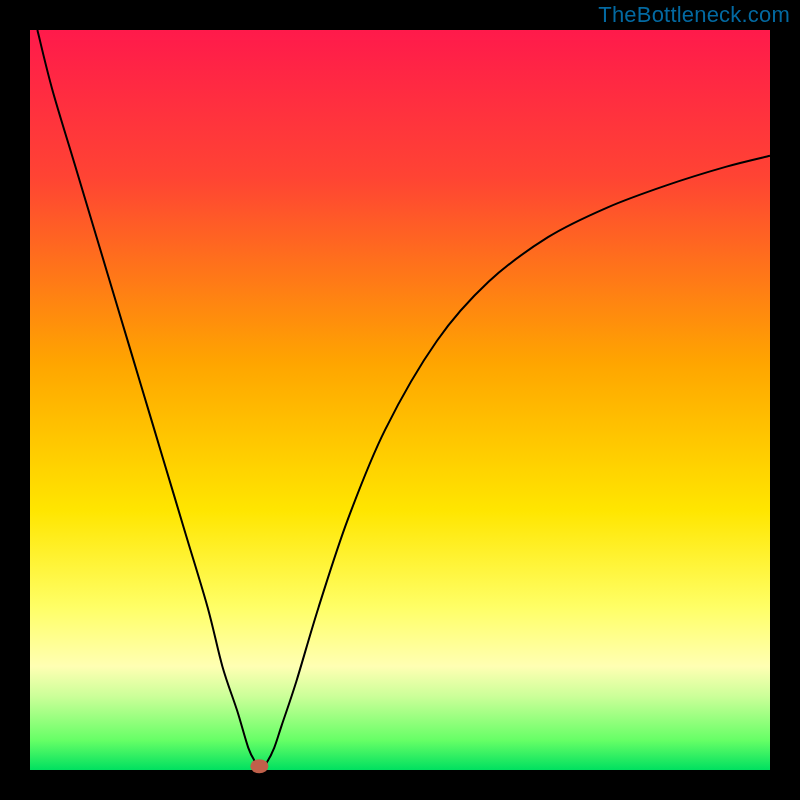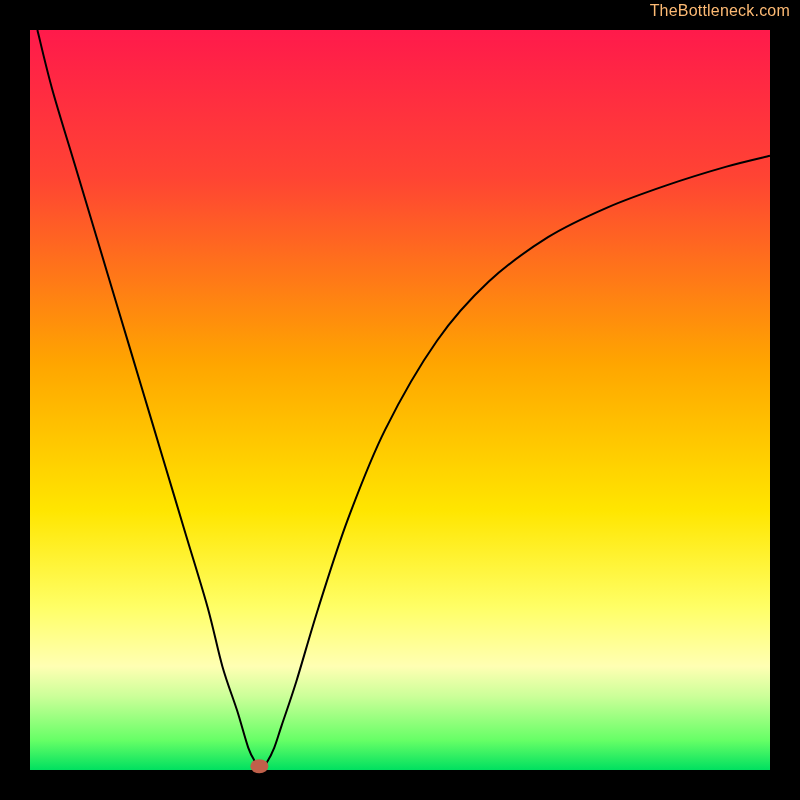--- a/index.html
+++ b/index.html
@@ -14,22 +14,22 @@
   .frame {
     position: relative;
     width: 800px;
     height: 800px;
     background: #000;
   }
   .watermark {
     position: absolute;
     top: 2px;
     right: 10px;
-    color: #fdba74;
-    font-size: 16px;
+    color: #0369a1;
+    font-size: 22px;
     font-weight: 500;
     letter-spacing: 0.2px;
     z-index: 5;
     user-select: none;
   }
   svg {
     position: absolute;
     top: 0;
     left: 0;
   }

